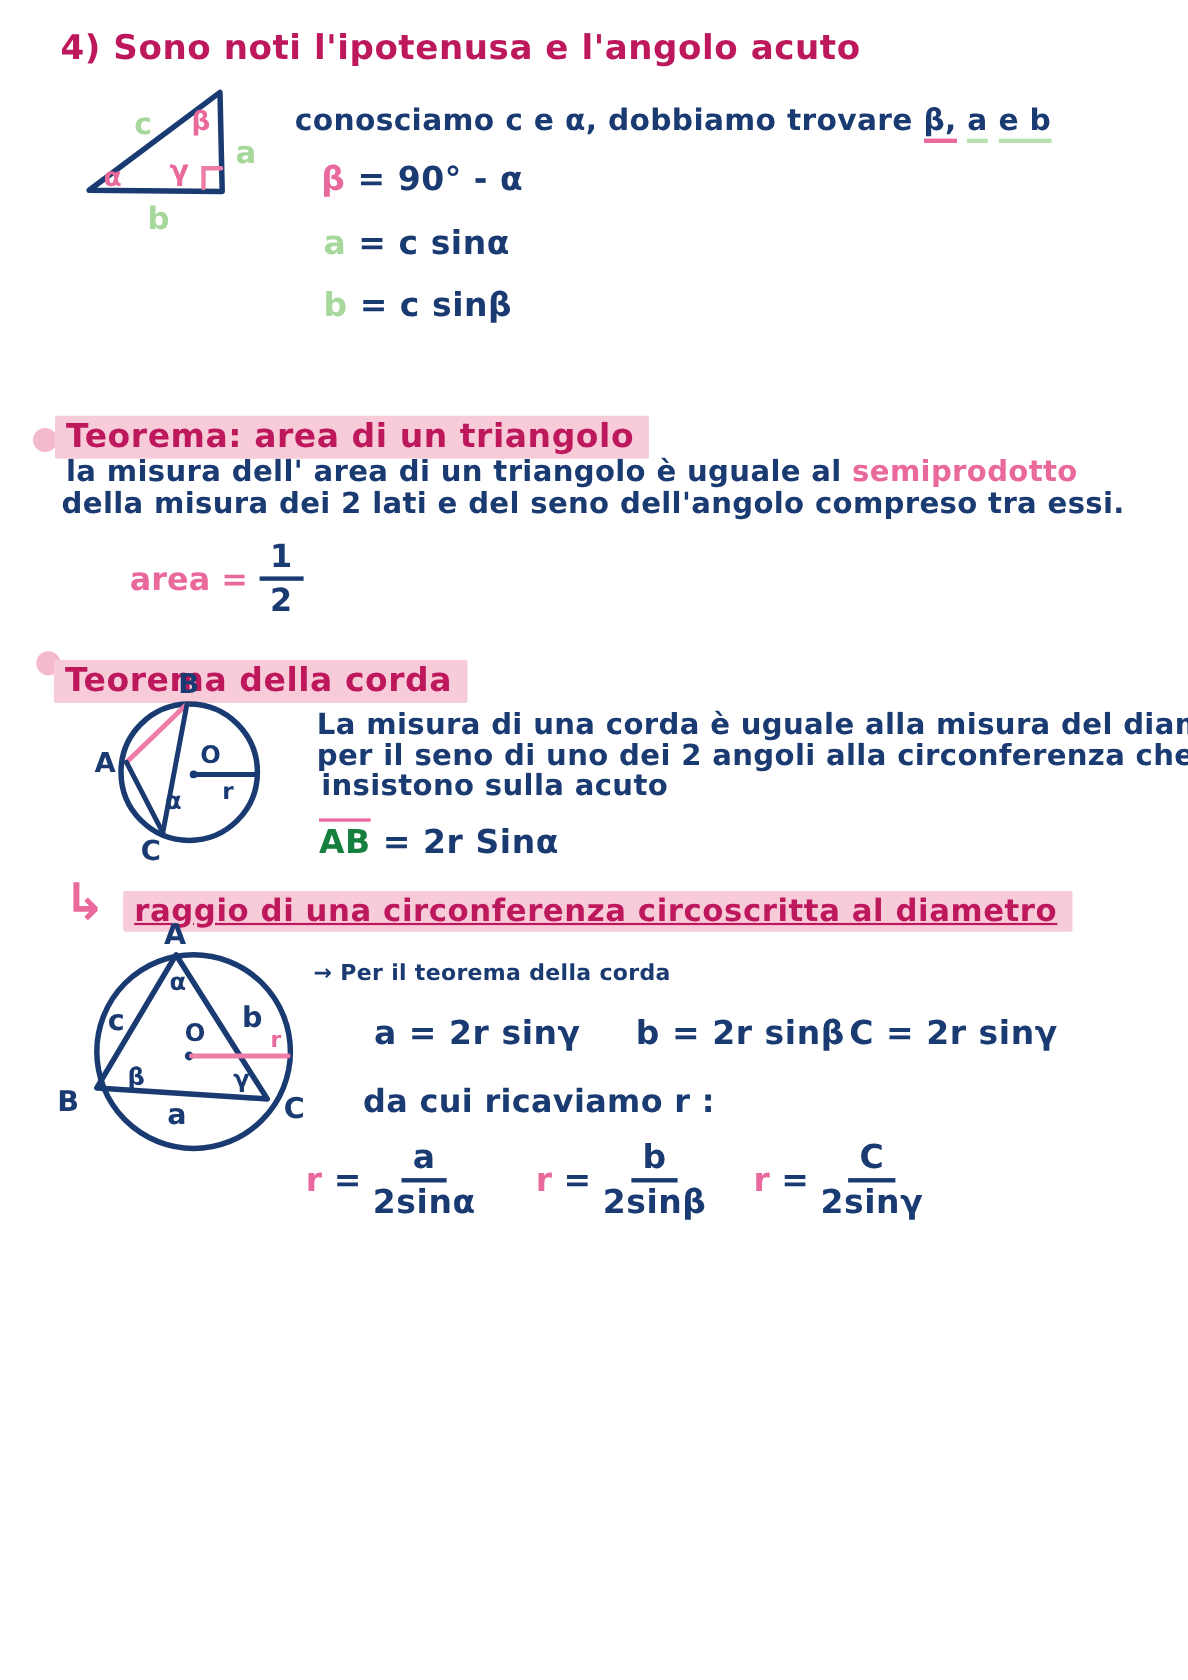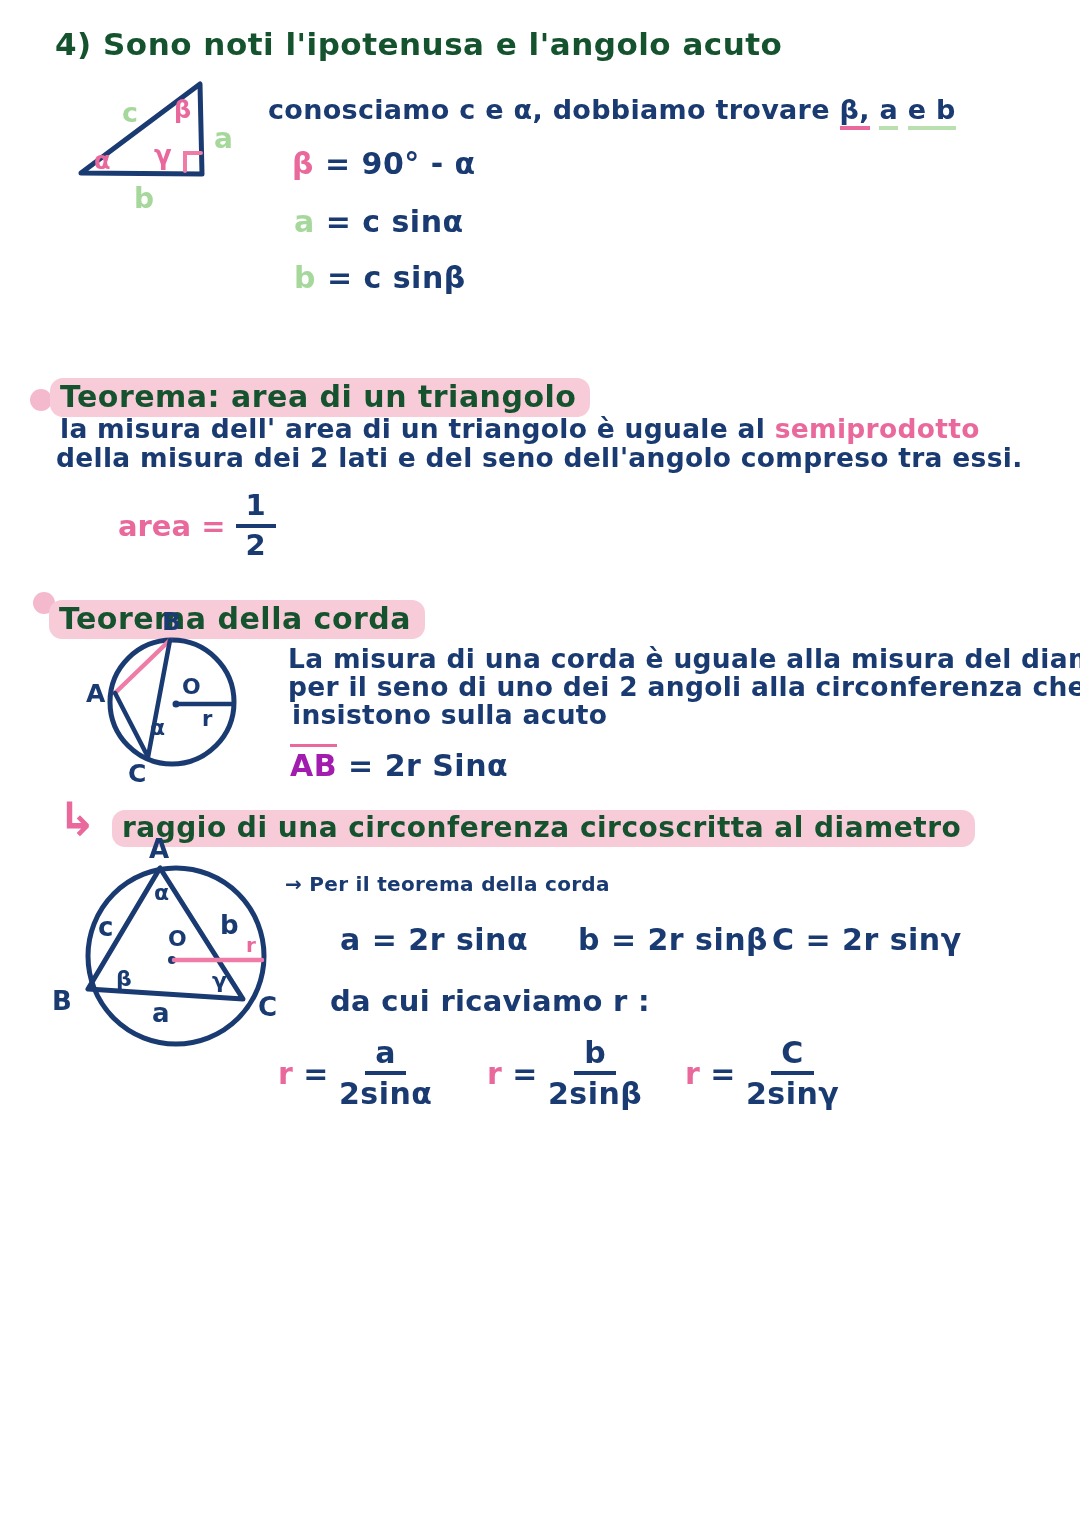--- a/index.html
+++ b/index.html
@@ -7,34 +7,34 @@
   body {
     width:1080px; height:1527px; position:relative; overflow:hidden;
     font-family:"DejaVu Sans", sans-serif; font-weight:700;
   }
   .abs { position:absolute; }
   .navy { color:#1a3a72; }
   .pink { color:#e9699c; }
   .green { color:#a6d89c; }
 
   .h-pink {
-    color:#14532d; font-size:30px; letter-spacing:.5px;
+    color:#be185d; font-size:30px; letter-spacing:.5px;
   }
   .hl {
-    background:#f8cbd9; border-radius:13px; padding:1px 14px 3px 10px;
+    background:#f8cbd9; border-radius:2px; padding:1px 14px 3px 10px;
   }
   .bullet {
     width:22px; height:22px; border-radius:50%; background:#f4b9cd;
   }
   .body-txt { font-size:26.5px; color:#1a3a72; letter-spacing:.3px; white-space:nowrap; }
   .eq { font-size:30px; color:#1a3a72; letter-spacing:.5px; white-space:nowrap; }
 
   .u-pink { border-bottom:4px solid #e9699c; padding-bottom:1px; }
   .u-green { border-bottom:4px solid #b9e0ae; padding-bottom:1px; }
-  .ov-pink { color:#a21caf; border-top:3.5px solid #e9699c; padding-top:1px; }
+  .ov-pink { color:#15803d; border-top:3.5px solid #e9699c; padding-top:1px; }
 
   .frow { display:flex; align-items:center; gap:10px; }
   .frac { display:inline-flex; flex-direction:column; align-items:center; line-height:1.1; }
   .frac .num { border-bottom:4px solid #1a3a72; padding:0 10px 2px; }
   .frac .den { padding-top:2px; }
 
   svg text { font-family:"DejaVu Sans", sans-serif; font-weight:700; }
   .f-navy { fill:#1a3a72; }
   .f-pink { fill:#e9699c; }
   .f-green { fill:#a6d89c; }
@@ -114,21 +114,21 @@
 <div class="abs body-txt" style="left:288px; top:643px;">La misura di una corda è uguale alla misura del diametro</div>
 <div class="abs body-txt" style="left:288px; top:671px;">per il seno di uno dei 2 angoli alla circonferenza che</div>
 <div class="abs body-txt" style="left:292px; top:699px;">insistono sulla acuto</div>
 
 <div class="abs eq" style="left:290px; top:748px;">
   <span class="ov-pink">AB</span>
   <span>= 2r Sinα</span>
 </div>
 
 <div class="abs pink" style="left:58px; top:792px; font-size:46px;">↳</div>
-<div class="abs h-pink hl" style="left:112px; top:810px; font-size:28px;">raggio di una circonferenza circoscritta al diametro</div>
+<div class="abs h-pink hl" style="left:112px; top:810px; font-size:28px;text-decoration:underline;">raggio di una circonferenza circoscritta al diametro</div>
 
 <svg class="abs" style="left:36px; top:838px;" width="280" height="228" viewBox="0 0 280 228">
   <circle cx="140" cy="118" r="88" class="s-navy" stroke-width="5"></circle>
   <polygon points="124,30 52,151 207,161" class="s-navy" stroke-width="5"></polygon>
   <circle cx="136" cy="122" r="4" class="f-navy"></circle>
   <line x1="138" y1="122" x2="226" y2="122" class="s-pink" stroke-width="4.5"></line>
   <text x="113" y="20" class="f-navy" font-size="26">A</text>
   <text x="118" y="62" class="f-navy" font-size="22">α</text>
   <text x="62" y="98" class="f-navy" font-size="26">c</text>
   <text x="184" y="96" class="f-navy" font-size="26">b</text>
@@ -139,21 +139,21 @@
   <text x="116" y="184" class="f-navy" font-size="26">a</text>
   <text x="16" y="172" class="f-navy" font-size="26">B</text>
   <text x="222" y="178" class="f-navy" font-size="26">C</text>
 </svg>
 
 <div class="abs body-txt" style="left:285px; top:872px; font-size:20px;">
   <span>→</span>
   <span>Per il teorema della corda</span>
 </div>
 
-<div class="abs eq" style="left:340px; top:922px;">a = 2r sinα</div>
+<div class="abs eq" style="left:340px; top:922px;">a = 2r sinγ</div>
 <div class="abs eq" style="left:562px; top:922px;margin-left:16px;">b = 2r sinβ</div>
 <div class="abs eq" style="left:772px; top:922px;">C = 2r sinγ</div>
 
 <div class="abs body-txt" style="left:330px; top:984px; font-size:29px;">da cui ricaviamo r :</div>
 
 <div class="abs frow eq" style="left:278px; top:1036px;">
   <span class="pink">r</span>
   <span>=</span>
   <span class="frac">
     <span class="num">a</span>

